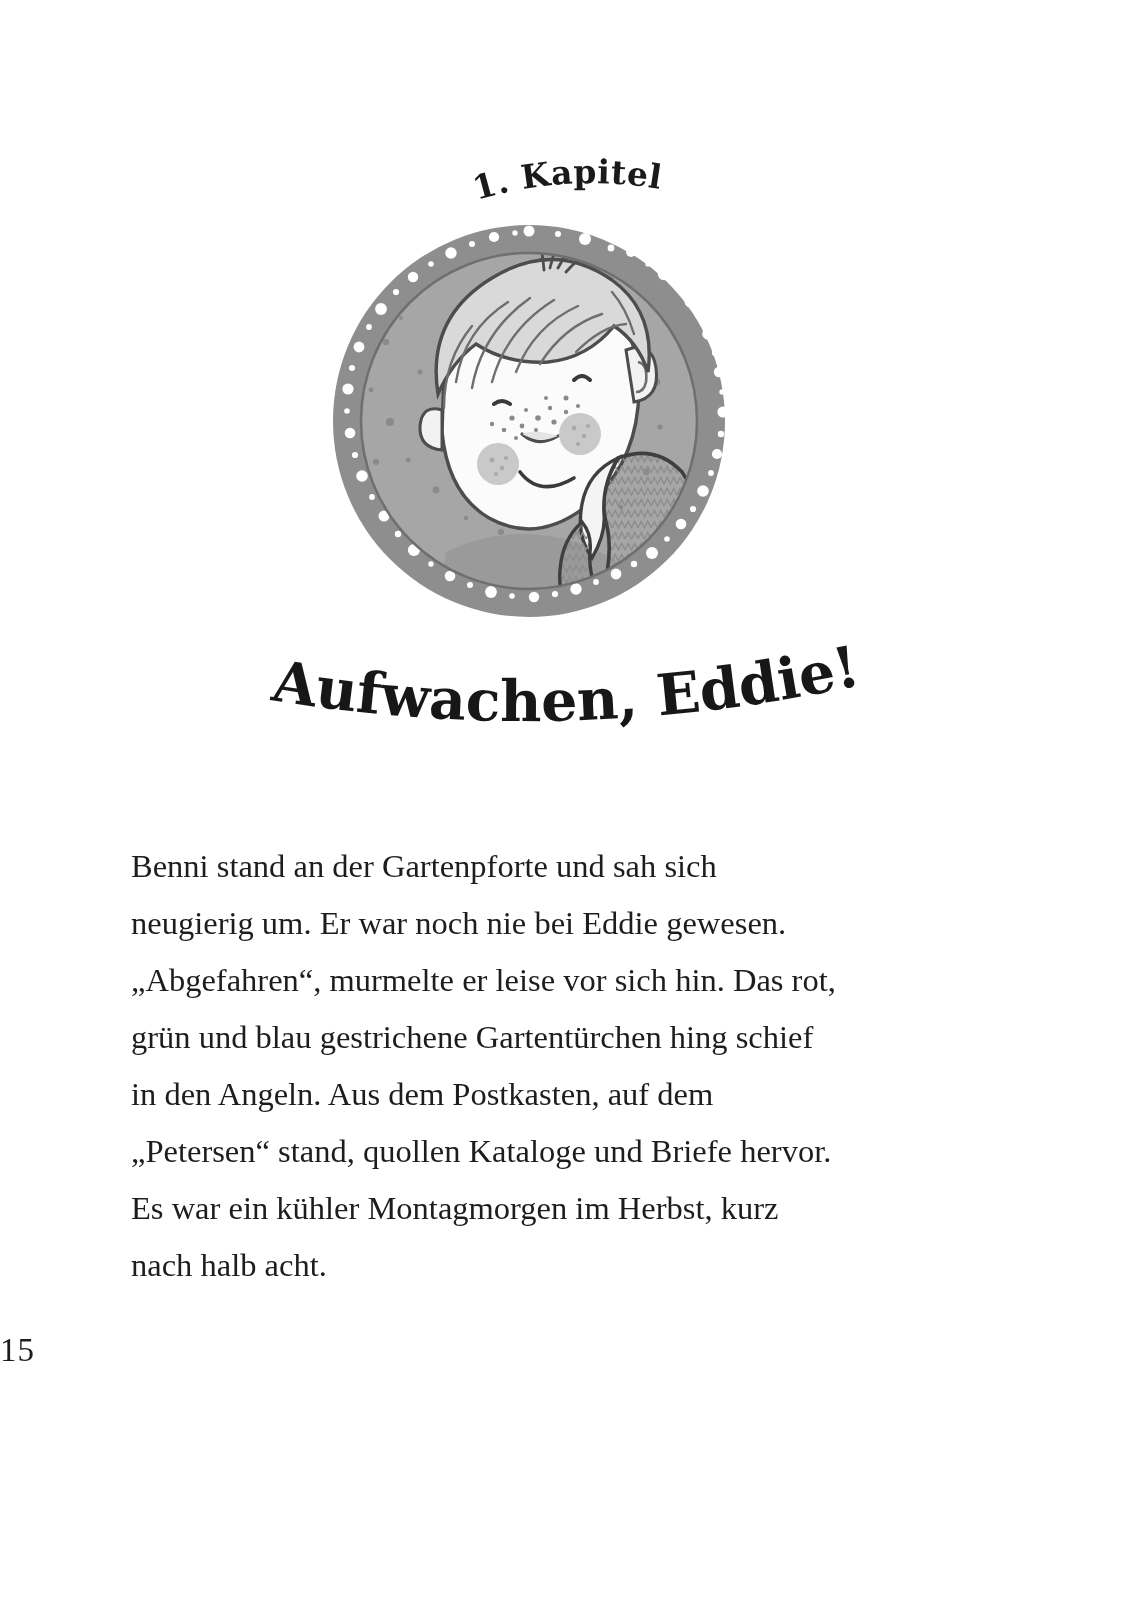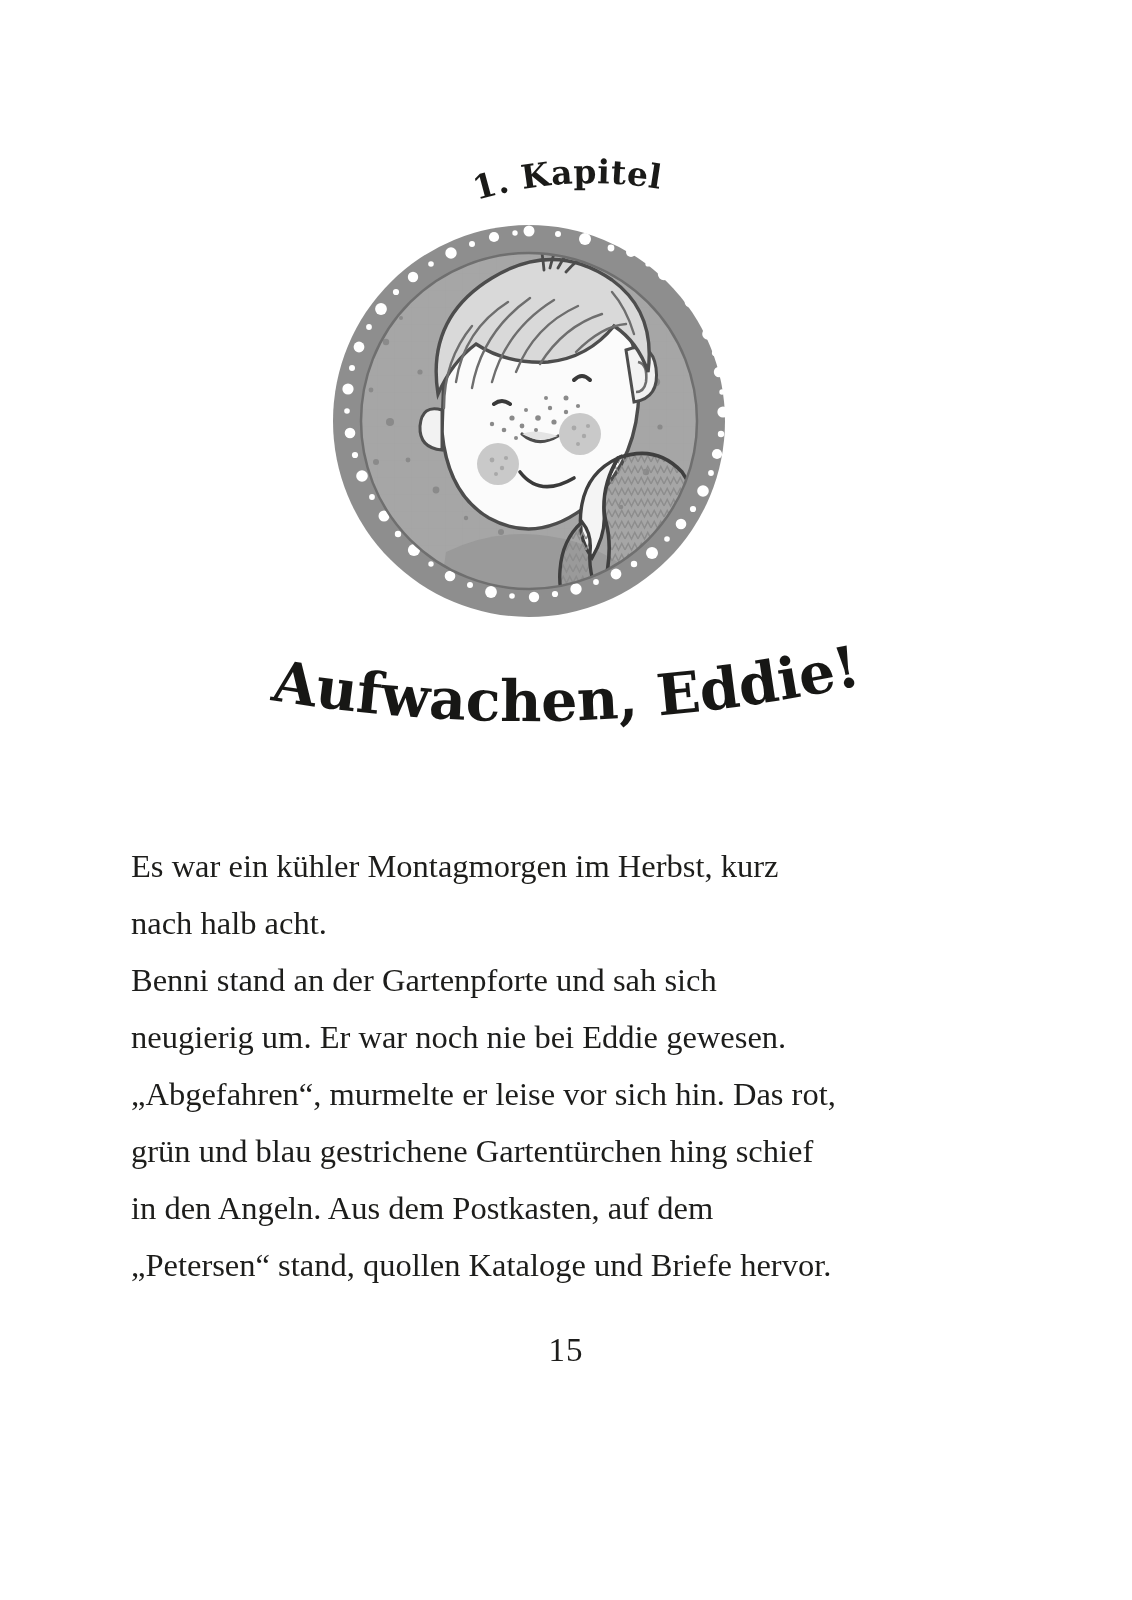--- a/index.html
+++ b/index.html
@@ -92,21 +92,20 @@
     text-align: left;
     white-space: pre-wrap;
   }
 
   
   .page-number {
     position: absolute;
     left: 0;
     top: 1332px;
     width: 1132px;
-    text-align: center;
     font-family: "Liberation Serif", serif;
     font-size: 33px;
     color: #1d1d1b;
     letter-spacing: 1px;
   }
 </style>
 </head>
 <body>
 
 <div class="page">
@@ -338,25 +337,25 @@
       <defs>
         <path id="titleArc" d="M 30,78 Q 380,148 730,60" fill="none"></path>
       </defs>
       <text class="title-text">
         <textPath href="#titleArc" startOffset="50%" text-anchor="middle">Aufwachen, Eddie!</textPath>
       </text>
     </svg>
   </div>
 
   <div class="body-text">
-    <p class="para">Es war ein kühler Montagmorgen im Herbst, kurz
-nach halb acht.</p>
     <p class="para">Benni stand an der Gartenpforte und sah sich
 neugierig um. Er war noch nie bei Eddie gewesen.
 „Abgefahren“, murmelte er leise vor sich hin. Das rot,
 grün und blau gestrichene Gartentürchen hing schief
 in den Angeln. Aus dem Postkasten, auf dem
 „Petersen“ stand, quollen Kataloge und Briefe hervor.</p>
+    <p class="para">Es war ein kühler Montagmorgen im Herbst, kurz
+nach halb acht.</p>
   </div>
 
   <div class="page-number">15</div>
 
 </div>
 
 </body></html>

